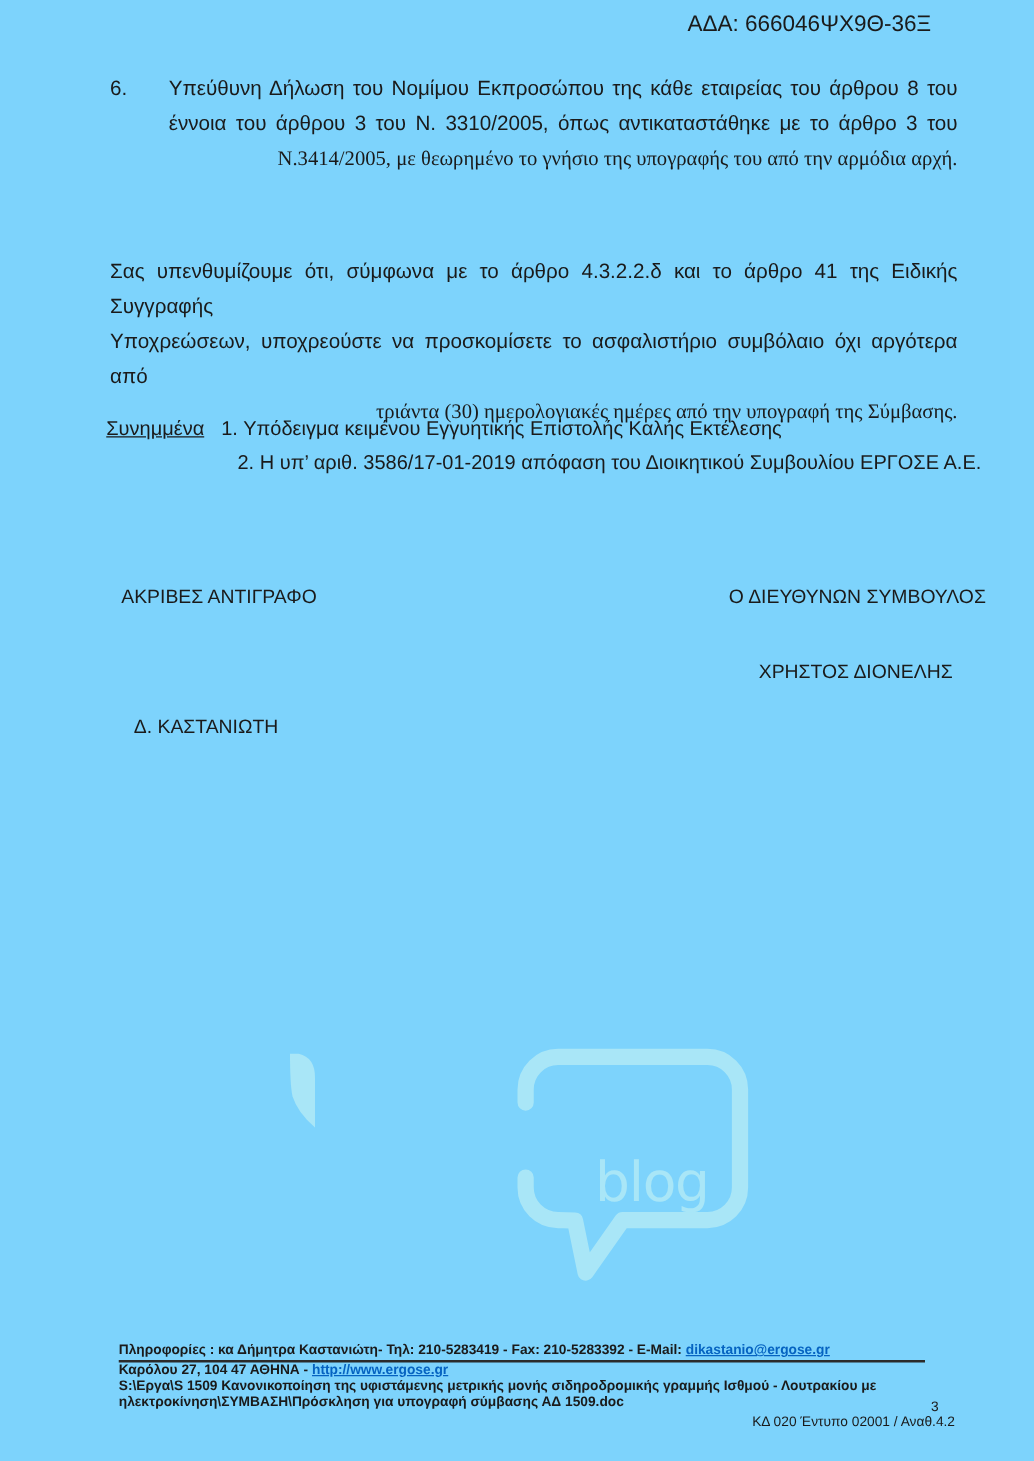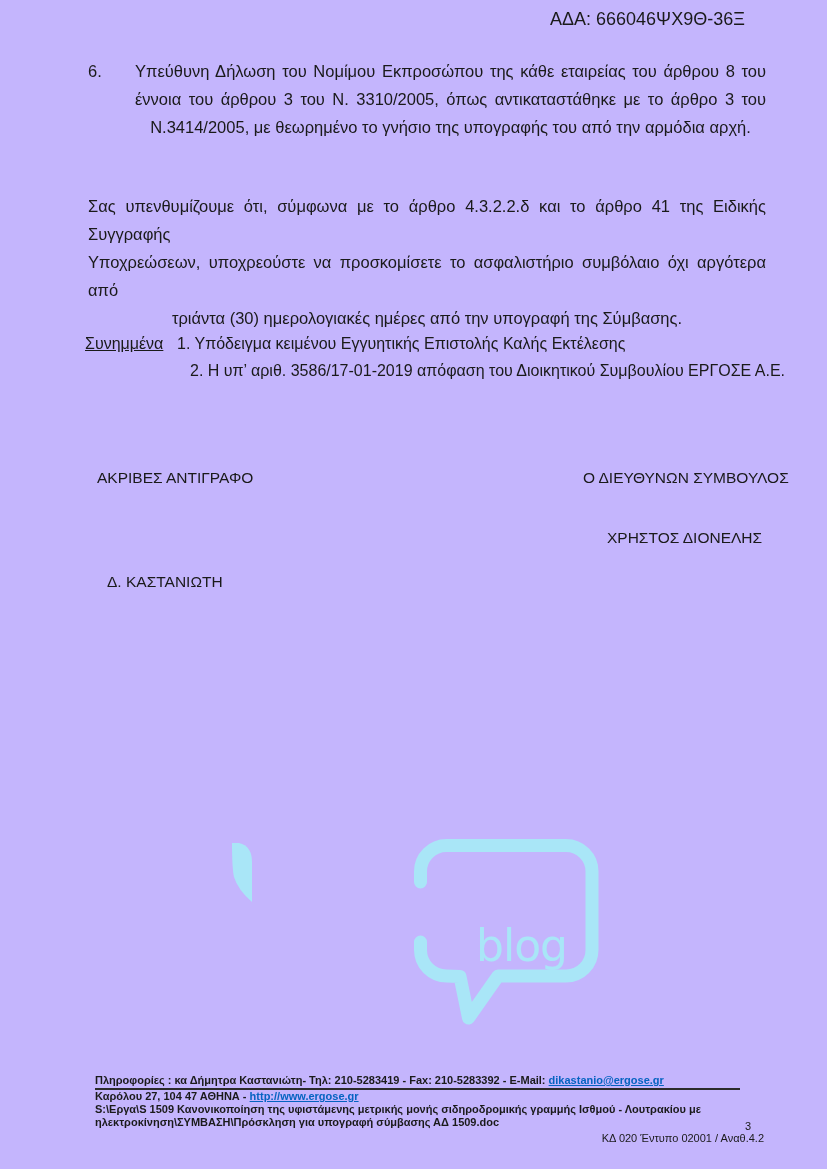--- a/index.html
+++ b/index.html
@@ -1,30 +1,30 @@
 <!DOCTYPE html>
 <html><head>
 <meta charset="utf-8">
 <title>Document</title>
 <style>
   html,body { margin:0; padding:0; background:#ffffff; }
   .page {
-    position:relative; width:827px; height:1169px; background:#c4b5fd;
+    position:relative; width:827px; height:1169px; background:#7dd3fc;
     font-family:"Liberation Sans","DejaVu Sans",sans-serif; color:#1a1a1a;
     overflow:hidden;
   }
   .ada { position:absolute; left:550px; top:9px; font-size:18px; white-space:nowrap; }
 
   .para6 { position:absolute; left:88px; top:57px; width:678px; display:flex; font-size:16.5px; line-height:28px; }
   .para6 .num { width:47px; flex:none; }
   .para6 .ptext { flex:1; min-width:0; }
   .jline { text-align:justify; text-align-last:justify; }
-  .jlast { text-align:center; }
+  .jlast { text-align:right;font-family:Liberation Serif, serif; }
 
-  .reminder { position:absolute; left:88px; top:192px; width:678px; font-size:16.5px; line-height:28px; }
+  .reminder { position:absolute; left:88px; top:203px; width:678px; font-size:16.5px; line-height:28px; }
 
   .attach { position:absolute; left:85px; top:330px; display:flex; font-size:16px; line-height:27px; }
   .attach .label { text-decoration:underline; width:92px; flex:none; }
   .attach .item2 { padding-left:13px; }
 
   .sig-title-left  { position:absolute; left:97px;  top:469px; font-size:15.5px; white-space:nowrap; }
   .sig-title-right { position:absolute; left:583px; top:469px; font-size:15.5px; white-space:nowrap; }
   .sig-name-left   { position:absolute; left:107px; top:529px; font-size:15.5px; white-space:nowrap;margin-top:44px; }
   .sig-name-right  { position:absolute; left:607px; top:529px; font-size:15.5px; white-space:nowrap; }
 

